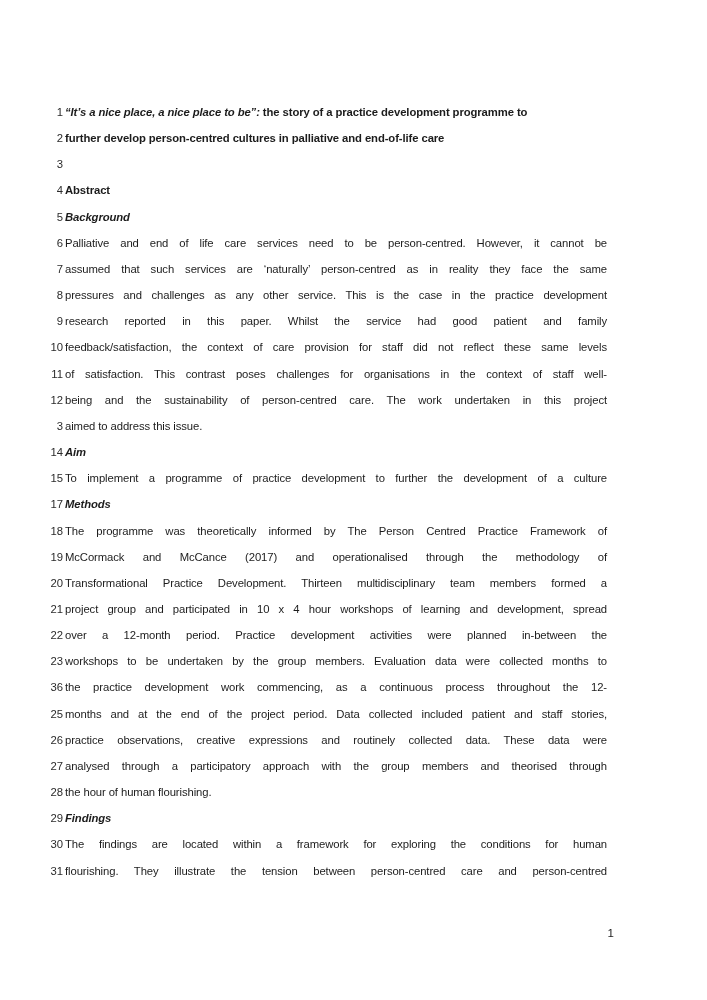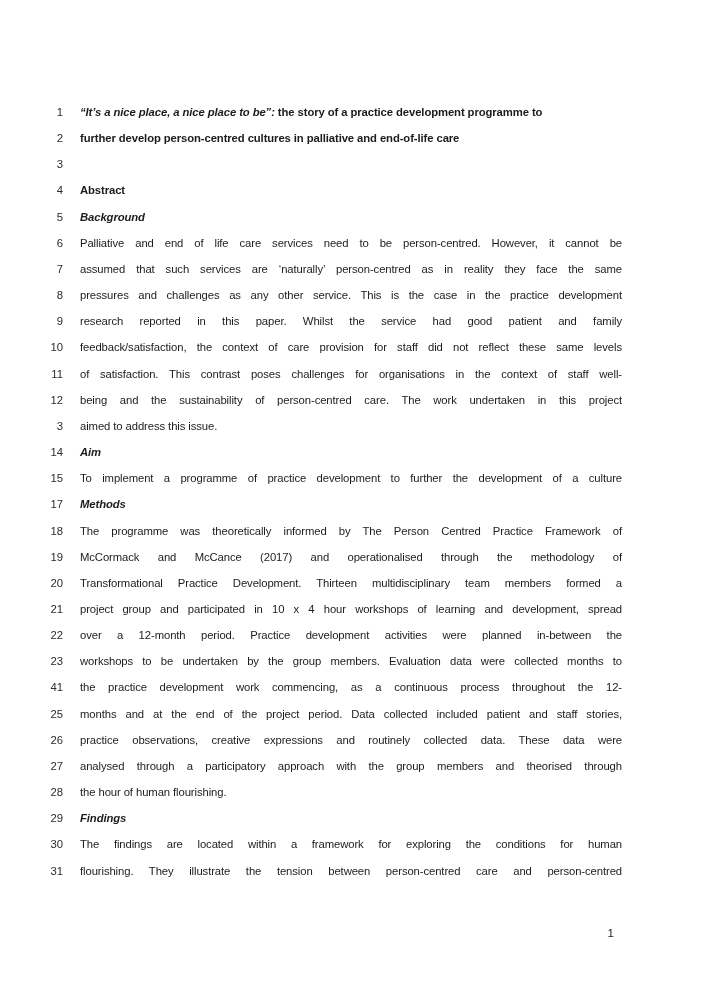--- a/index.html
+++ b/index.html
@@ -30,21 +30,21 @@
   }
   .num {
     flex: none;
     width: 63px;
     text-align: right;
     font-size: 11.3px;
     color: #2b2b2b;
   }
   .text {
     display: block;
-    margin-left: 17px;
+    margin-left: 2px;
     width: 542px;
     font-size: 11.3px;
     letter-spacing: -0.1px;
     color: #1c1c1c;
     white-space: normal;
   }
   .text.justify {
     text-align: justify;
     text-align-last: justify;
   }
@@ -147,21 +147,21 @@
       </div>
       <div class="line">
         <span class="num">22</span>
         <span class="text justify"><span class="seg-regular">over a 12-month period. Practice development activities were planned in-between the</span></span>
       </div>
       <div class="line">
         <span class="num">23</span>
         <span class="text justify"><span class="seg-regular">workshops to be undertaken by the group members. Evaluation data were collected months to</span></span>
       </div>
       <div class="line">
-        <span class="num">41</span>
+        <span class="num">36</span>
         <span class="text justify"><span class="seg-regular">the practice development work commencing, as a continuous process throughout the 12-</span></span>
       </div>
       <div class="line">
         <span class="num">25</span>
         <span class="text justify"><span class="seg-regular">months and at the end of the project period. Data collected included patient and staff stories,</span></span>
       </div>
       <div class="line">
         <span class="num">26</span>
         <span class="text justify"><span class="seg-regular">practice observations, creative expressions and routinely collected data. These data were</span></span>
       </div>

